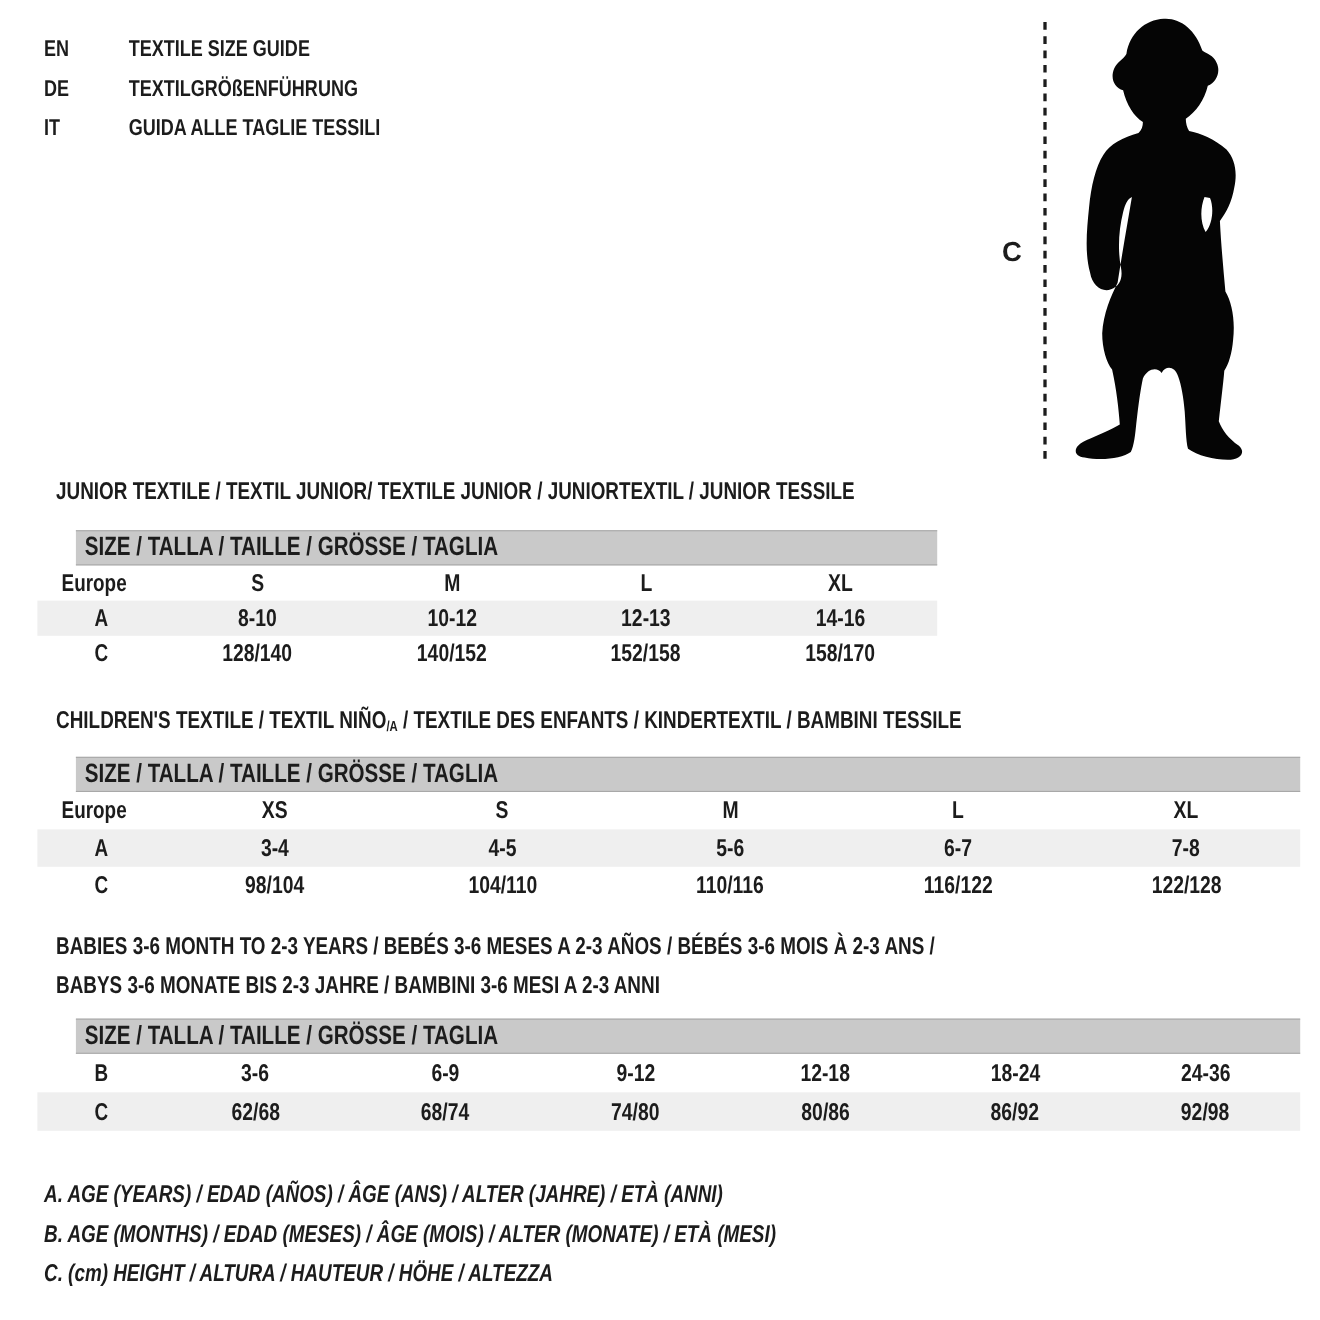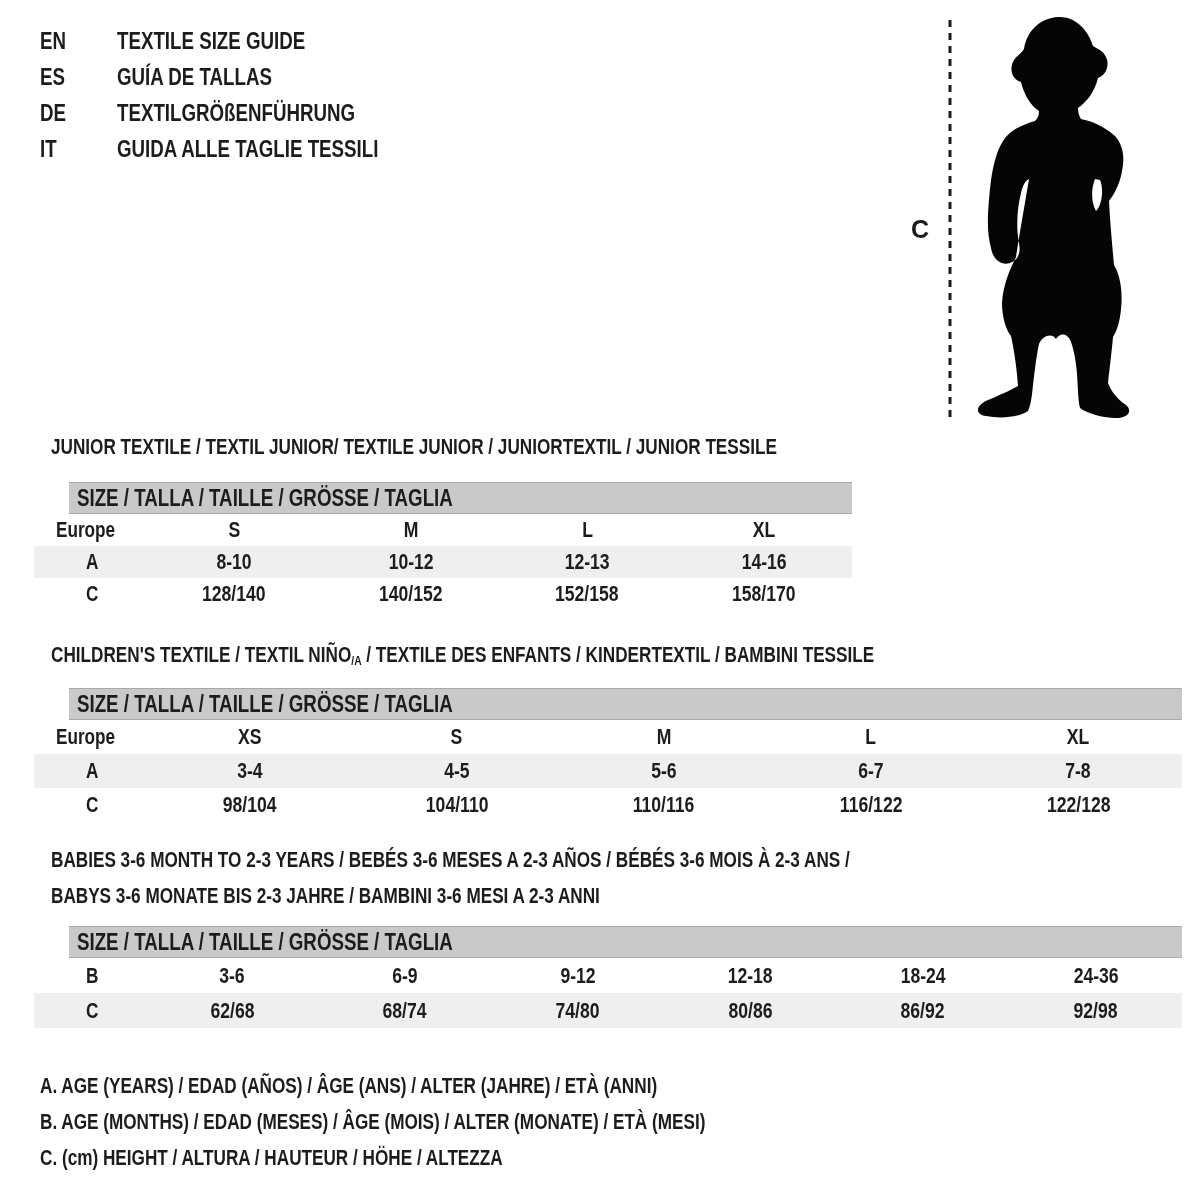--- a/index.html
+++ b/index.html
@@ -13,21 +13,21 @@
   .page{
     position:relative;width:1200px;height:1200px;background:#ffffff;
     font-family:"Liberation Sans", sans-serif;color:var(--text);
     font-weight:bold;overflow:hidden;
   }
   
   .cx{display:inline-block;transform:scaleX(.78);transform-origin:0 50%;white-space:nowrap;}
   .cxc{display:inline-block;transform:scaleX(.80);transform-origin:50% 50%;white-space:nowrap;}
   
   .langs{position:absolute;left:40px;top:27px;}
-  .lang-row{display:flex;height:36px;align-items:flex-start;font-size:24px;}
+  .lang-row{display:flex;height:36px;align-items:center;font-size:21px;}
   .lang-code{width:77px;flex:none;}
   
   .figure-svg{position:absolute;left:940px;top:14px;width:215px;height:412px;}
   .height-label-c{position:absolute;left:911px;top:215px;font-size:25px;}
   
   .sec-title{position:absolute;left:51px;font-size:22px;line-height:26px;}
   .subsize{font-size:0.60em;vertical-align:-0.22em;}
   
   .tbl{position:absolute;left:34px;}
   .size-bar{
@@ -39,35 +39,31 @@
   .row-shaded{background:var(--row_shaded);}
   .cell-label{padding-left:8px;text-align:center;}
   .cell{text-align:center;}
   .junior-grid{grid-template-columns:112px repeat(4,1fr);height:32px;}
   .children-grid{grid-template-columns:112px repeat(5,1fr);height:34px;}
   .babies-grid{grid-template-columns:112px repeat(6,1fr);height:35px;}
   .tbl-junior{top:482px;width:818px;}
   .tbl-children{top:688px;width:1148px;}
   .tbl-babies{top:926px;width:1148px;}
   
-  .legend-line{position:absolute;left:40px;font-size:22px;line-height:24px;}
+  .legend-line{position:absolute;left:40px;font-size:22px;line-height:24px;font-style:italic;}
 </style>
 </head>
 <body>
 
 <div class="page">
 
   <div class="langs">
     <div class="lang-row">
       <span class="lang-code"><span class="cx">EN</span></span>
       <span><span class="cx">TEXTILE SIZE GUIDE</span></span>
-    </div>
-    <div class="lang-row">
-      <span class="lang-code"><span class="cx">ES</span></span>
-      <span><span class="cx">GUÍA DE TALLAS</span></span>
     </div>
     <div class="lang-row">
       <span class="lang-code"><span class="cx">DE</span></span>
       <span><span class="cx">TEXTILGRÖßENFÜHRUNG</span></span>
     </div>
     <div class="lang-row">
       <span class="lang-code"><span class="cx">IT</span></span>
       <span><span class="cx">GUIDA ALLE TAGLIE TESSILI</span></span>
     </div>
   </div>

